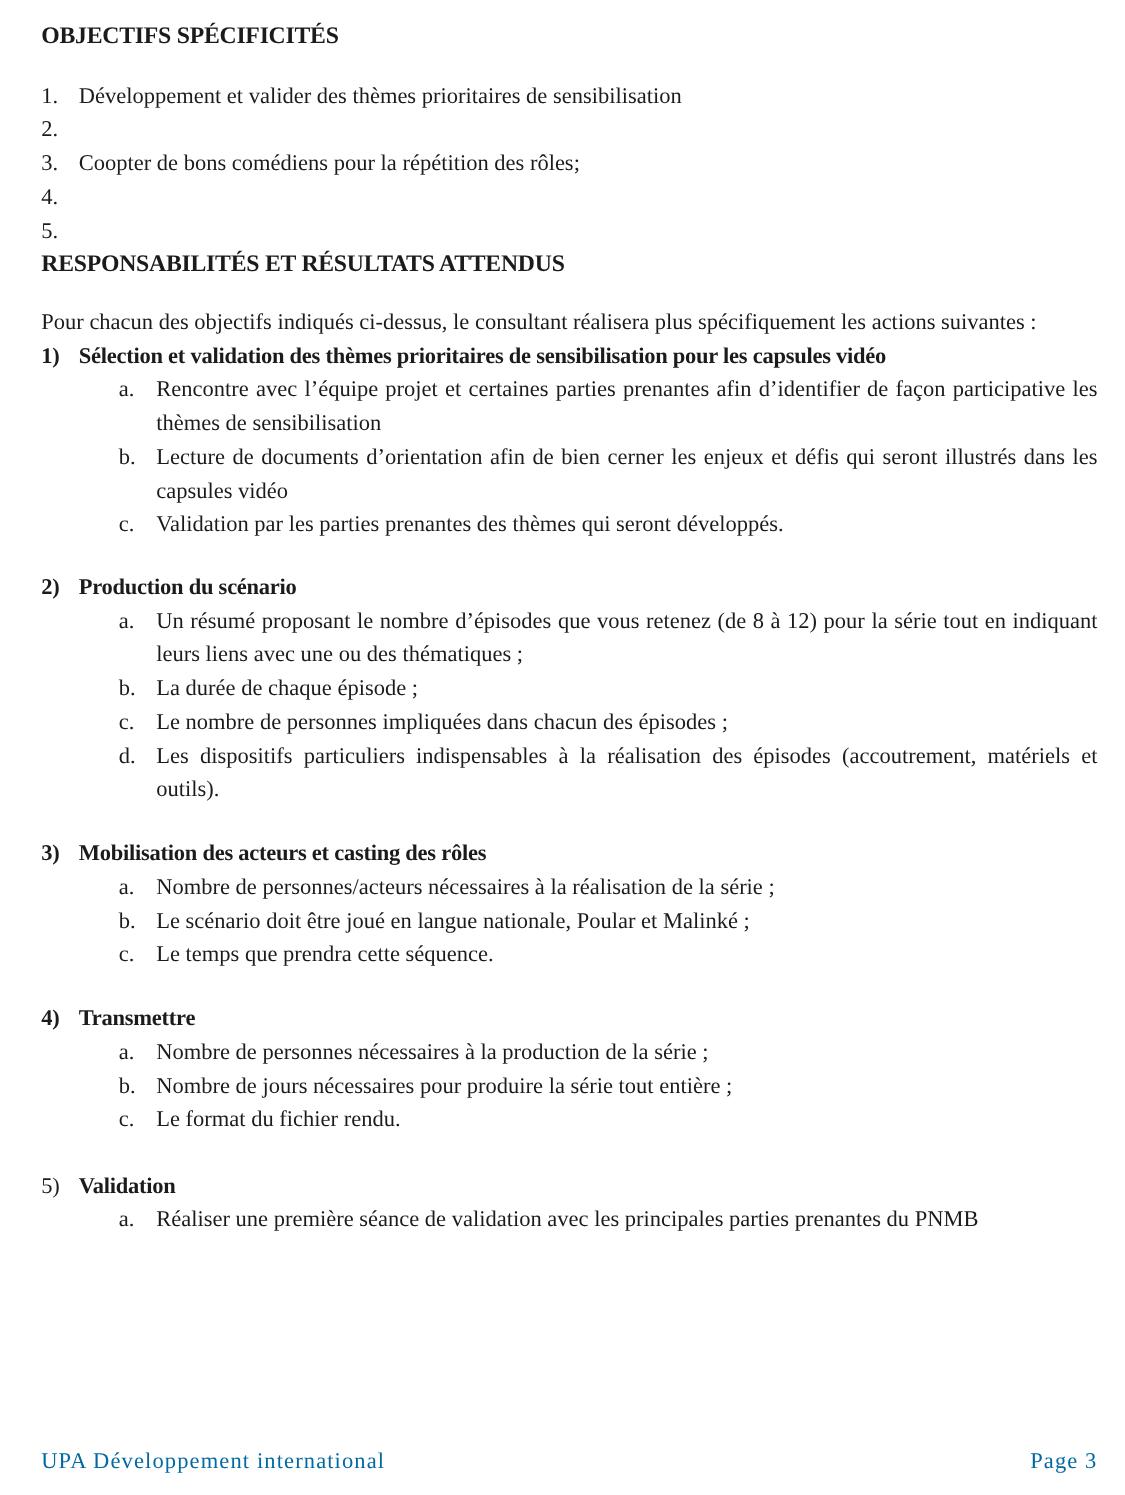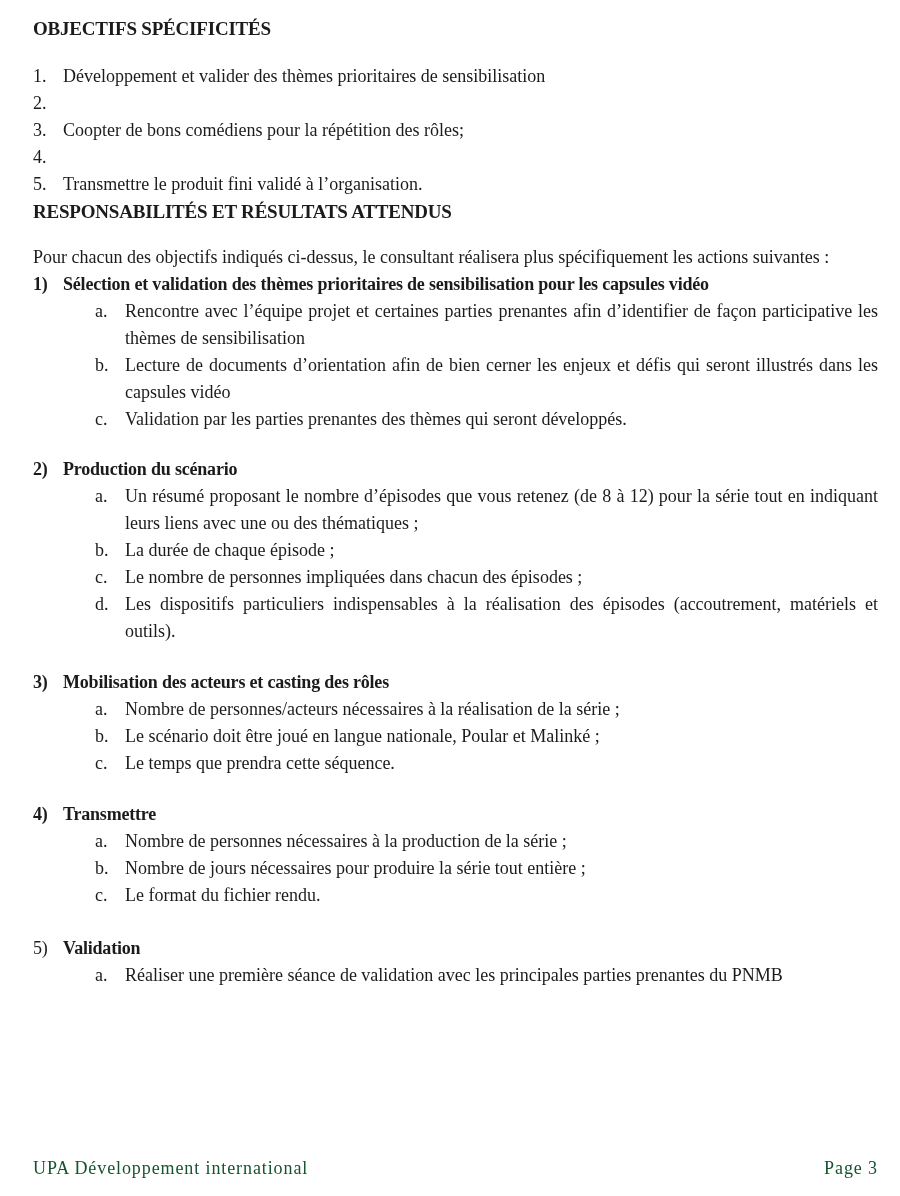--- a/index.html
+++ b/index.html
@@ -51,21 +51,21 @@
   .sub-marker { width: 30px; flex: none; }
   .sub-text { flex: 1; text-align: justify; }
 
   .footer {
     position: absolute;
     left: 33px;
     right: 22px;
     top: 1155px;
     display: flex;
     justify-content: space-between;
-    color: #14532d;
+    color: #0369a1;
     letter-spacing: 0.9px;
   }
 </style>
 </head>
 <body>
 
 <div class="page">
   <div class="content">
 
     <div class="doc-heading mb-h1">OBJECTIFS SPÉCIFICITÉS</div>
@@ -80,21 +80,20 @@
       </li>
       <li class="obj-row">
         <span class="obj-marker">3.</span>
         <span class="obj-text">Coopter de bons comédiens pour la répétition des rôles;</span>
       </li>
       <li class="obj-row">
         <span class="obj-marker">4.</span>
       </li>
       <li class="obj-row">
         <span class="obj-marker">5.</span>
-        <span class="obj-text">Transmettre le produit fini validé à l’organisation.</span>
       </li>
     </ol>
 
     <div class="doc-heading mb-h2">RESPONSABILITÉS ET RÉSULTATS ATTENDUS</div>
 
     <p class="intro mb-intro">Pour chacun des objectifs indiqués ci-dessus, le consultant réalisera plus spécifiquement les actions suivantes :</p>
 
     <section class="task mb-t1">
       <div class="task-head">
         <span class="task-num">1)</span>

